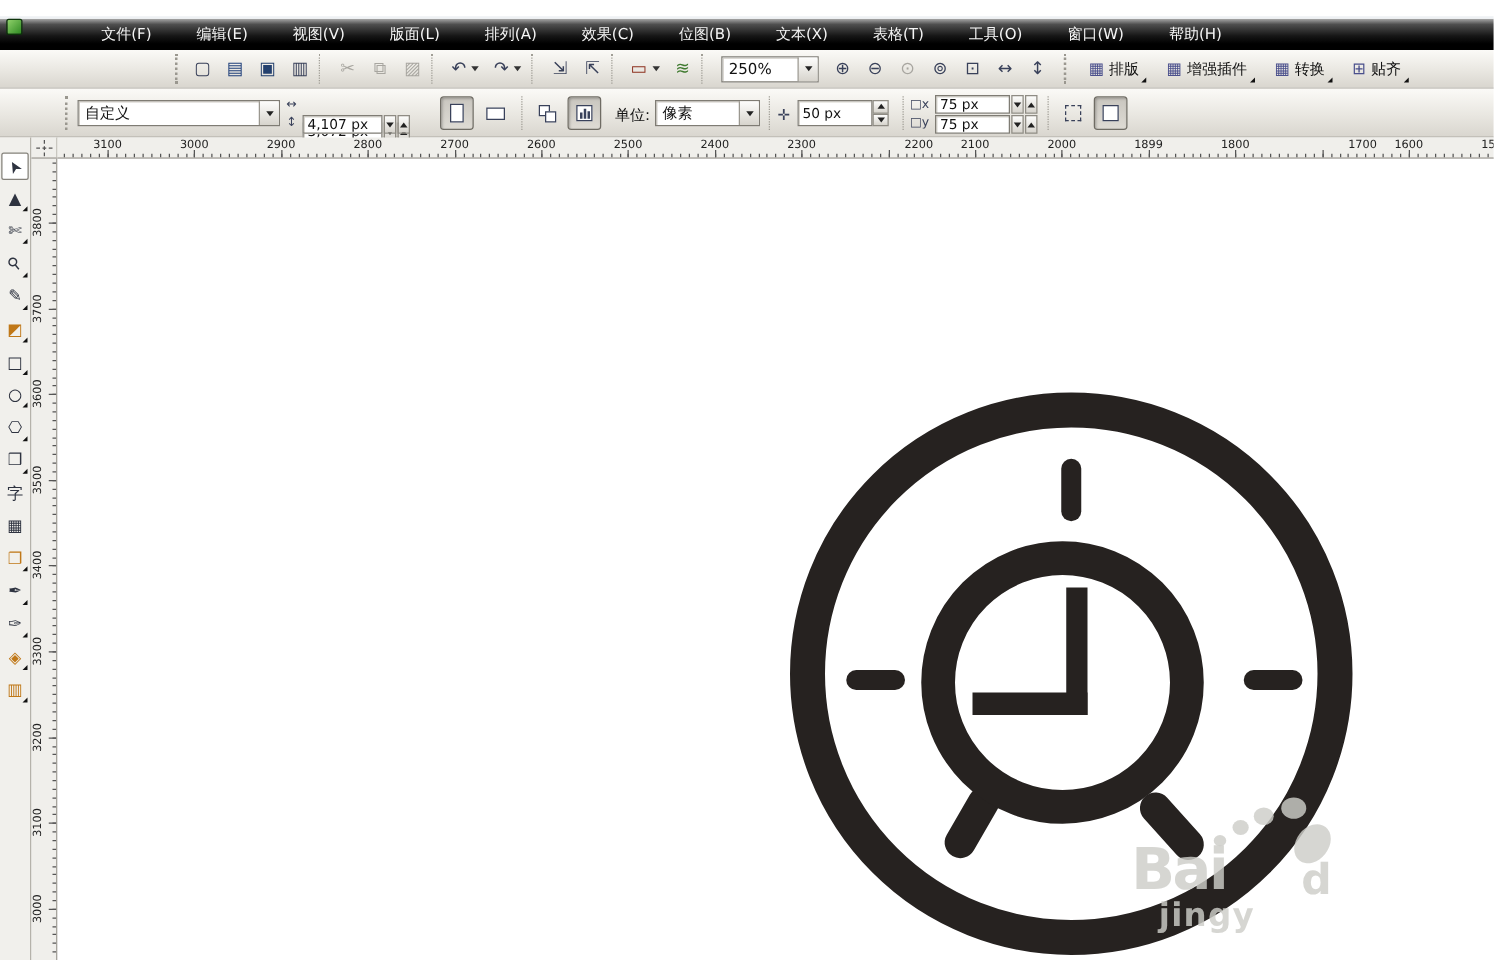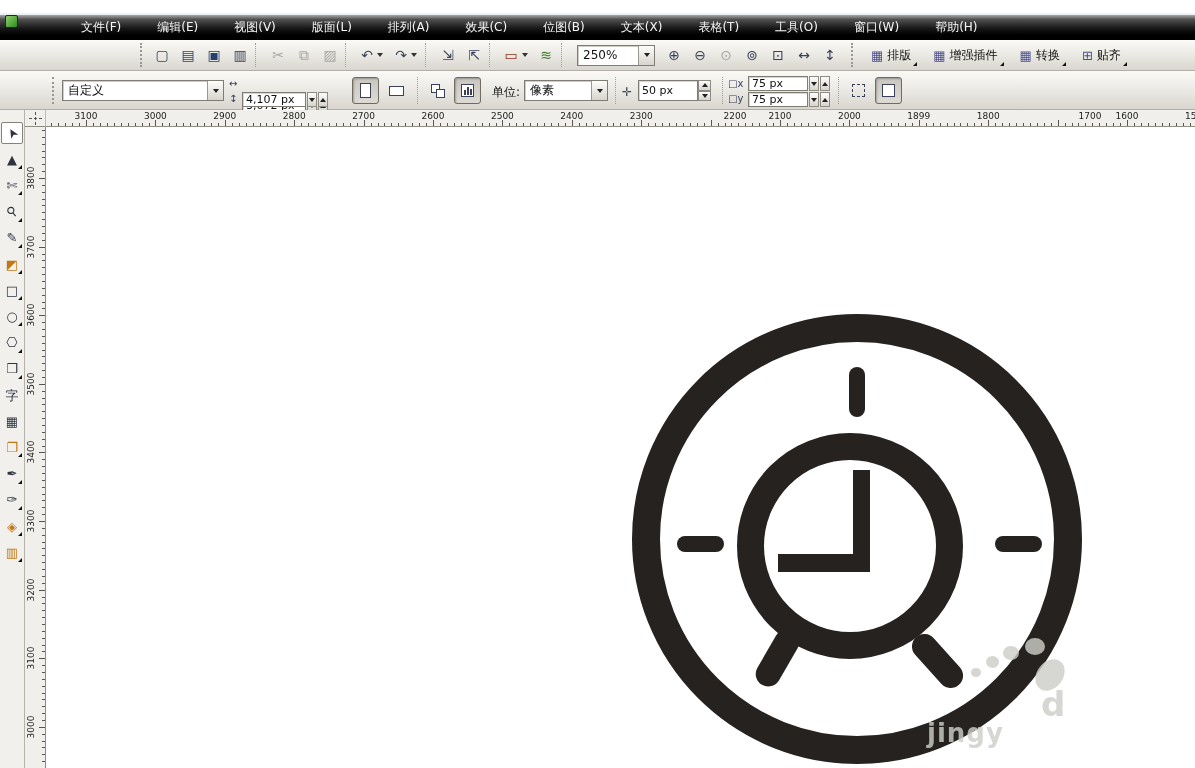--- a/index.html
+++ b/index.html
@@ -867,20 +867,21 @@
       <div class="leg-left"></div>
       <div class="leg-right"></div>
       <div class="ring-inner"></div>
       <div class="tick-top"></div>
       <div class="tick-left"></div>
       <div class="tick-right"></div>
       <div class="hand-v"></div>
       <div class="hand-h"></div>
     </div>
     <div class="watermark">
+      <span class="wm-bai">Bai</span>
       <span class="paw-pad"></span>
       <span class="toe toe1"></span>
       <span class="toe toe2"></span>
       <span class="toe toe3"></span>
       <span class="toe toe4"></span>
       <span class="wm-d">d</span>
       <span class="wm-jingy">jingy</span>
     </div>
   </div>
 

